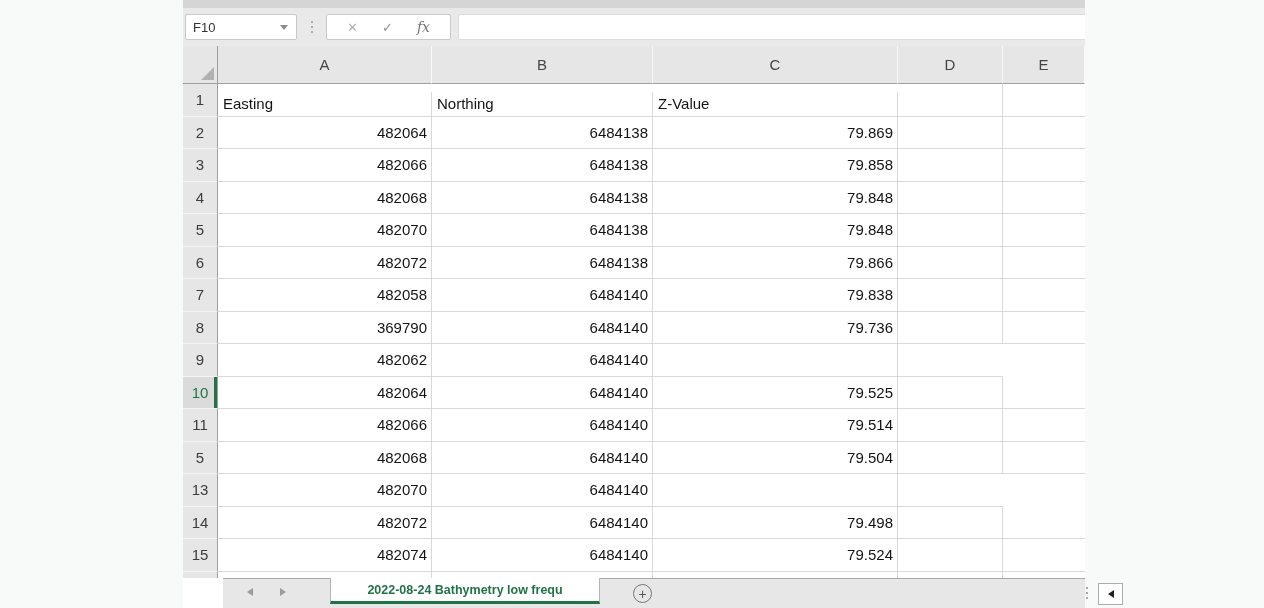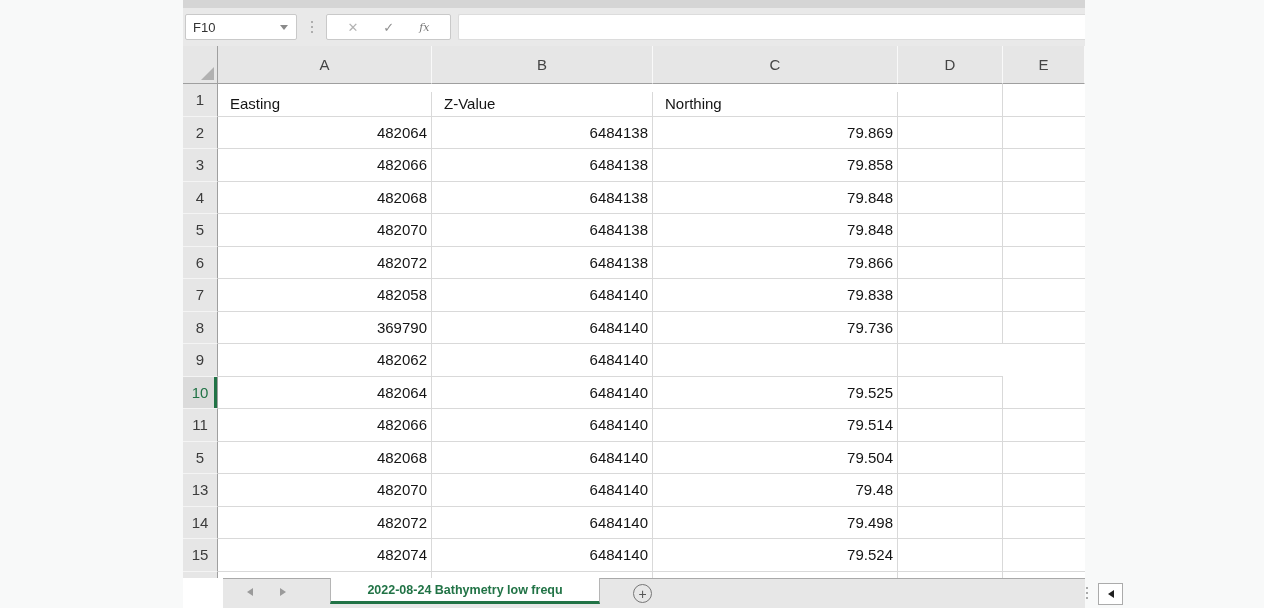--- a/index.html
+++ b/index.html
@@ -30,21 +30,21 @@
   }
   .nb-caret { width:0; height:0; border-left:4px solid transparent; border-right:4px solid transparent; border-top:5px solid #8a8a8a; }
   .dots-handle { width:29px; display:flex; flex-direction:column; align-items:center; gap:3px; }
   .dots-handle i { width:2px; height:2px; background:#9a9a9a; border-radius:50%; }
   .fx-box {
     width:125px; height:26px; background:#fff; border:1px solid #c9c9c9; border-radius:2px;
     display:flex; align-items:center; justify-content:space-around; padding:0 8px;
   }
   .glyph-cancel { color:#b3b3b3; font-size:13px; }
   .glyph-enter  { color:#8f8f8f; font-size:13px; }
-  .glyph-fx     { font-family:"DejaVu Serif", serif; font-style:italic; font-size:11px; color:#777; }
+  .glyph-fx     { font-family:"DejaVu Serif", serif; font-style:italic; font-size:14px; color:#777; }
   .formula-input {
     flex:1; height:26px; margin-left:7px; background:#fff;
     border:1px solid #dcdcdc; border-right:none; border-radius:2px 0 0 2px;
     font-size:13px; color:#222; display:flex; align-items:center; padding-left:6px;
   }
 
   
   .grid-cols { display:grid; grid-template-columns:35px 214px 221px 245px 105px 1fr; }
   .col-headers { height:38px; background:#e6e6e6; flex-shrink:0; }
   .corner { position:relative; border-right:1px solid #9f9f9f; border-bottom:1px solid #9f9f9f; background:#e6e6e6; }
@@ -62,21 +62,21 @@
     display:flex; align-items:center; justify-content:center;
     border-right:1px solid #9f9f9f; border-bottom:1px solid #f4f4f4;
   }
   .rh.selected { background:#dbdbdb; color:#217346; box-shadow:inset -3px 0 0 #217346;text-align:center; }
   .cell {
     font-size:15px; color:#141414; background:#fff;
     display:flex; align-items:center; justify-content:flex-end;
     padding-right:4px;
     border-right:1px solid #d9d9d9; border-bottom:1px solid #d9d9d9;
   }
-  .cell.text { justify-content:flex-start; padding-left:12px;margin-top:8px; }
+  .cell.text { justify-content:flex-start; padding-left:5px;margin-top:8px; }
   .row .cell:last-child { border-right:none; }
   .sliver { height:6.5px; }
   .sliver .sh { background:#e6e6e6; border-right:1px solid #9f9f9f; }
   .sliver .sc { background:#fff; border-right:1px solid #d9d9d9; }
   .sliver .sc:last-child { border-right:none; }
 
   
   .tab-strip {
     flex:1; background:#e7e7e7; border-top:1px solid #a9a9a9; position:relative;margin-left:40px;
   }
@@ -139,22 +139,22 @@
     <div class="col-h">B</div>
     <div class="col-h">C</div>
     <div class="col-h">D</div>
     <div class="col-h">E</div>
   </div>
 
   <div class="grid-rows">
       <div class="row grid-cols">
     <div class="rh">1</div>
     <div class="cell text">Easting</div>
+    <div class="cell text">Northing</div>
     <div class="cell text">Z-Value</div>
-    <div class="cell text">Northing</div>
     <div class="cell"></div>
     <div class="cell"></div>
   </div>
       <div class="row grid-cols">
     <div class="rh">2</div>
     <div class="cell">482064</div>
     <div class="cell">6484138</div>
     <div class="cell">79.869</div>
     <div class="cell"></div>
     <div class="cell"></div>
@@ -235,21 +235,20 @@
     <div class="cell">482068</div>
     <div class="cell">6484140</div>
     <div class="cell">79.504</div>
     <div class="cell"></div>
     <div class="cell"></div>
   </div>
       <div class="row grid-cols">
     <div class="rh">13</div>
     <div class="cell">482070</div>
     <div class="cell">6484140</div>
-    <div class="cell">79.48</div>
     <div class="cell"></div>
     <div class="cell"></div>
   </div>
       <div class="row grid-cols">
     <div class="rh">14</div>
     <div class="cell">482072</div>
     <div class="cell">6484140</div>
     <div class="cell">79.498</div>
     <div class="cell"></div>
     <div class="cell"></div>

